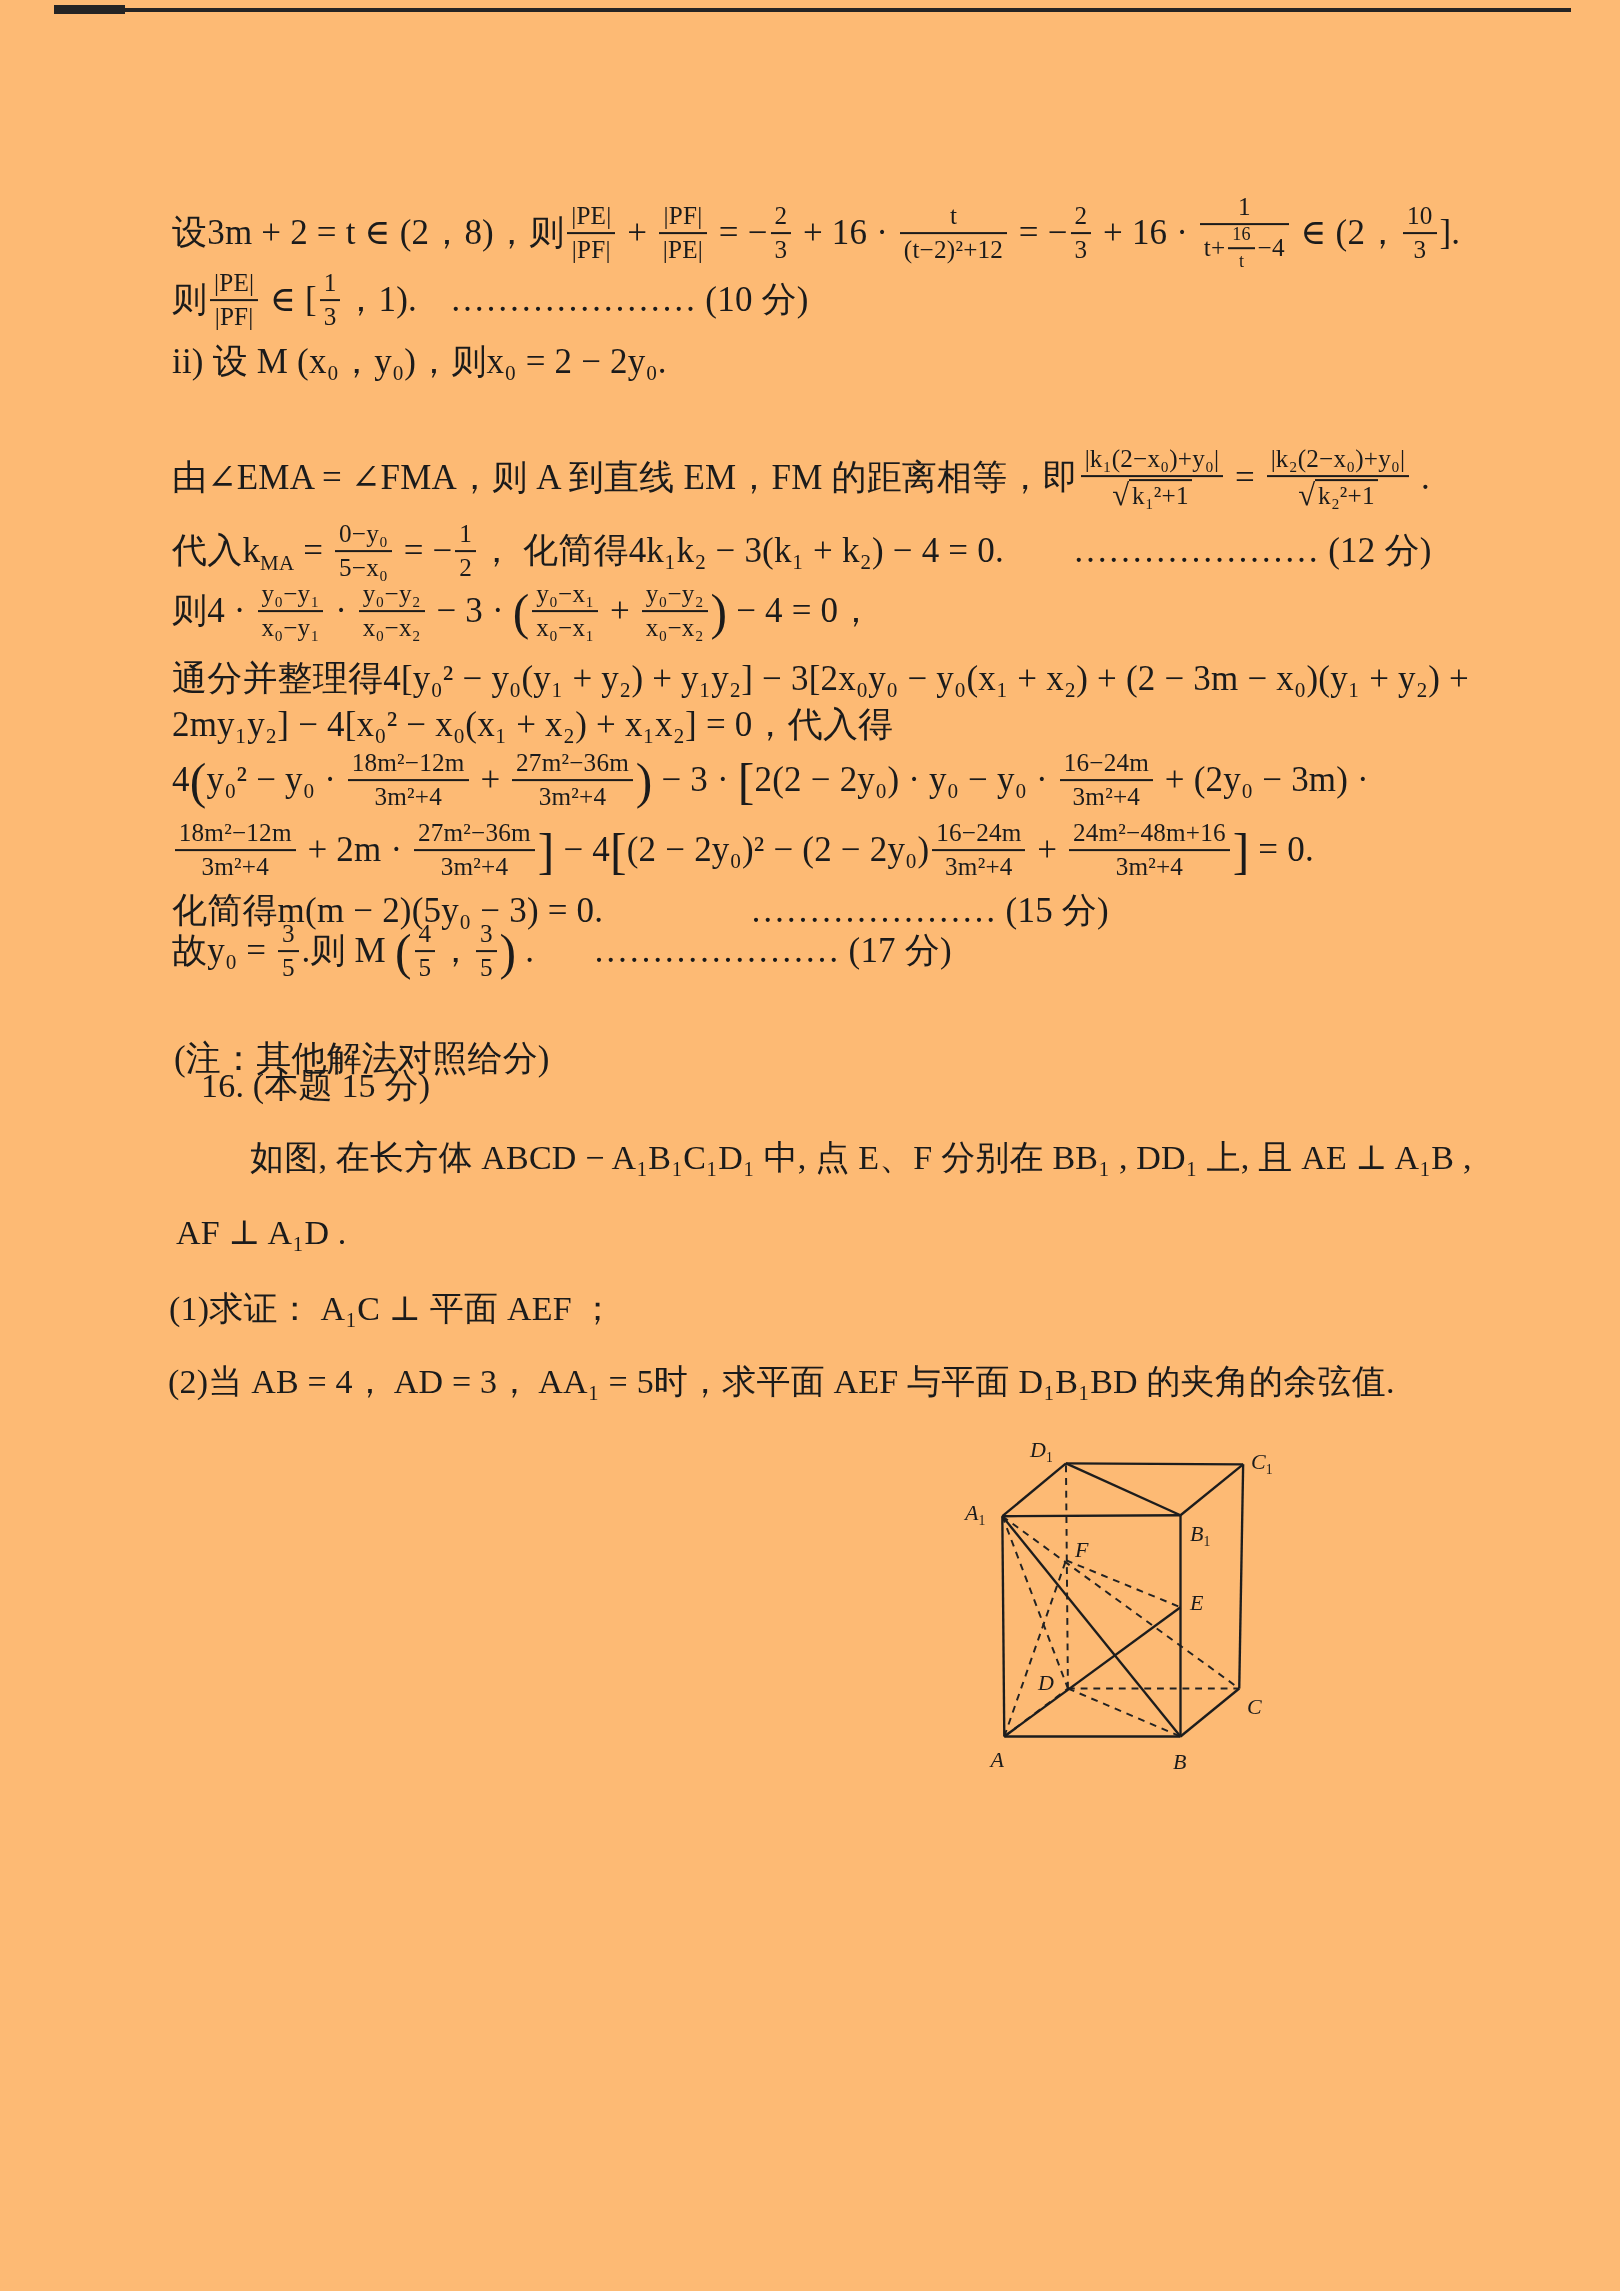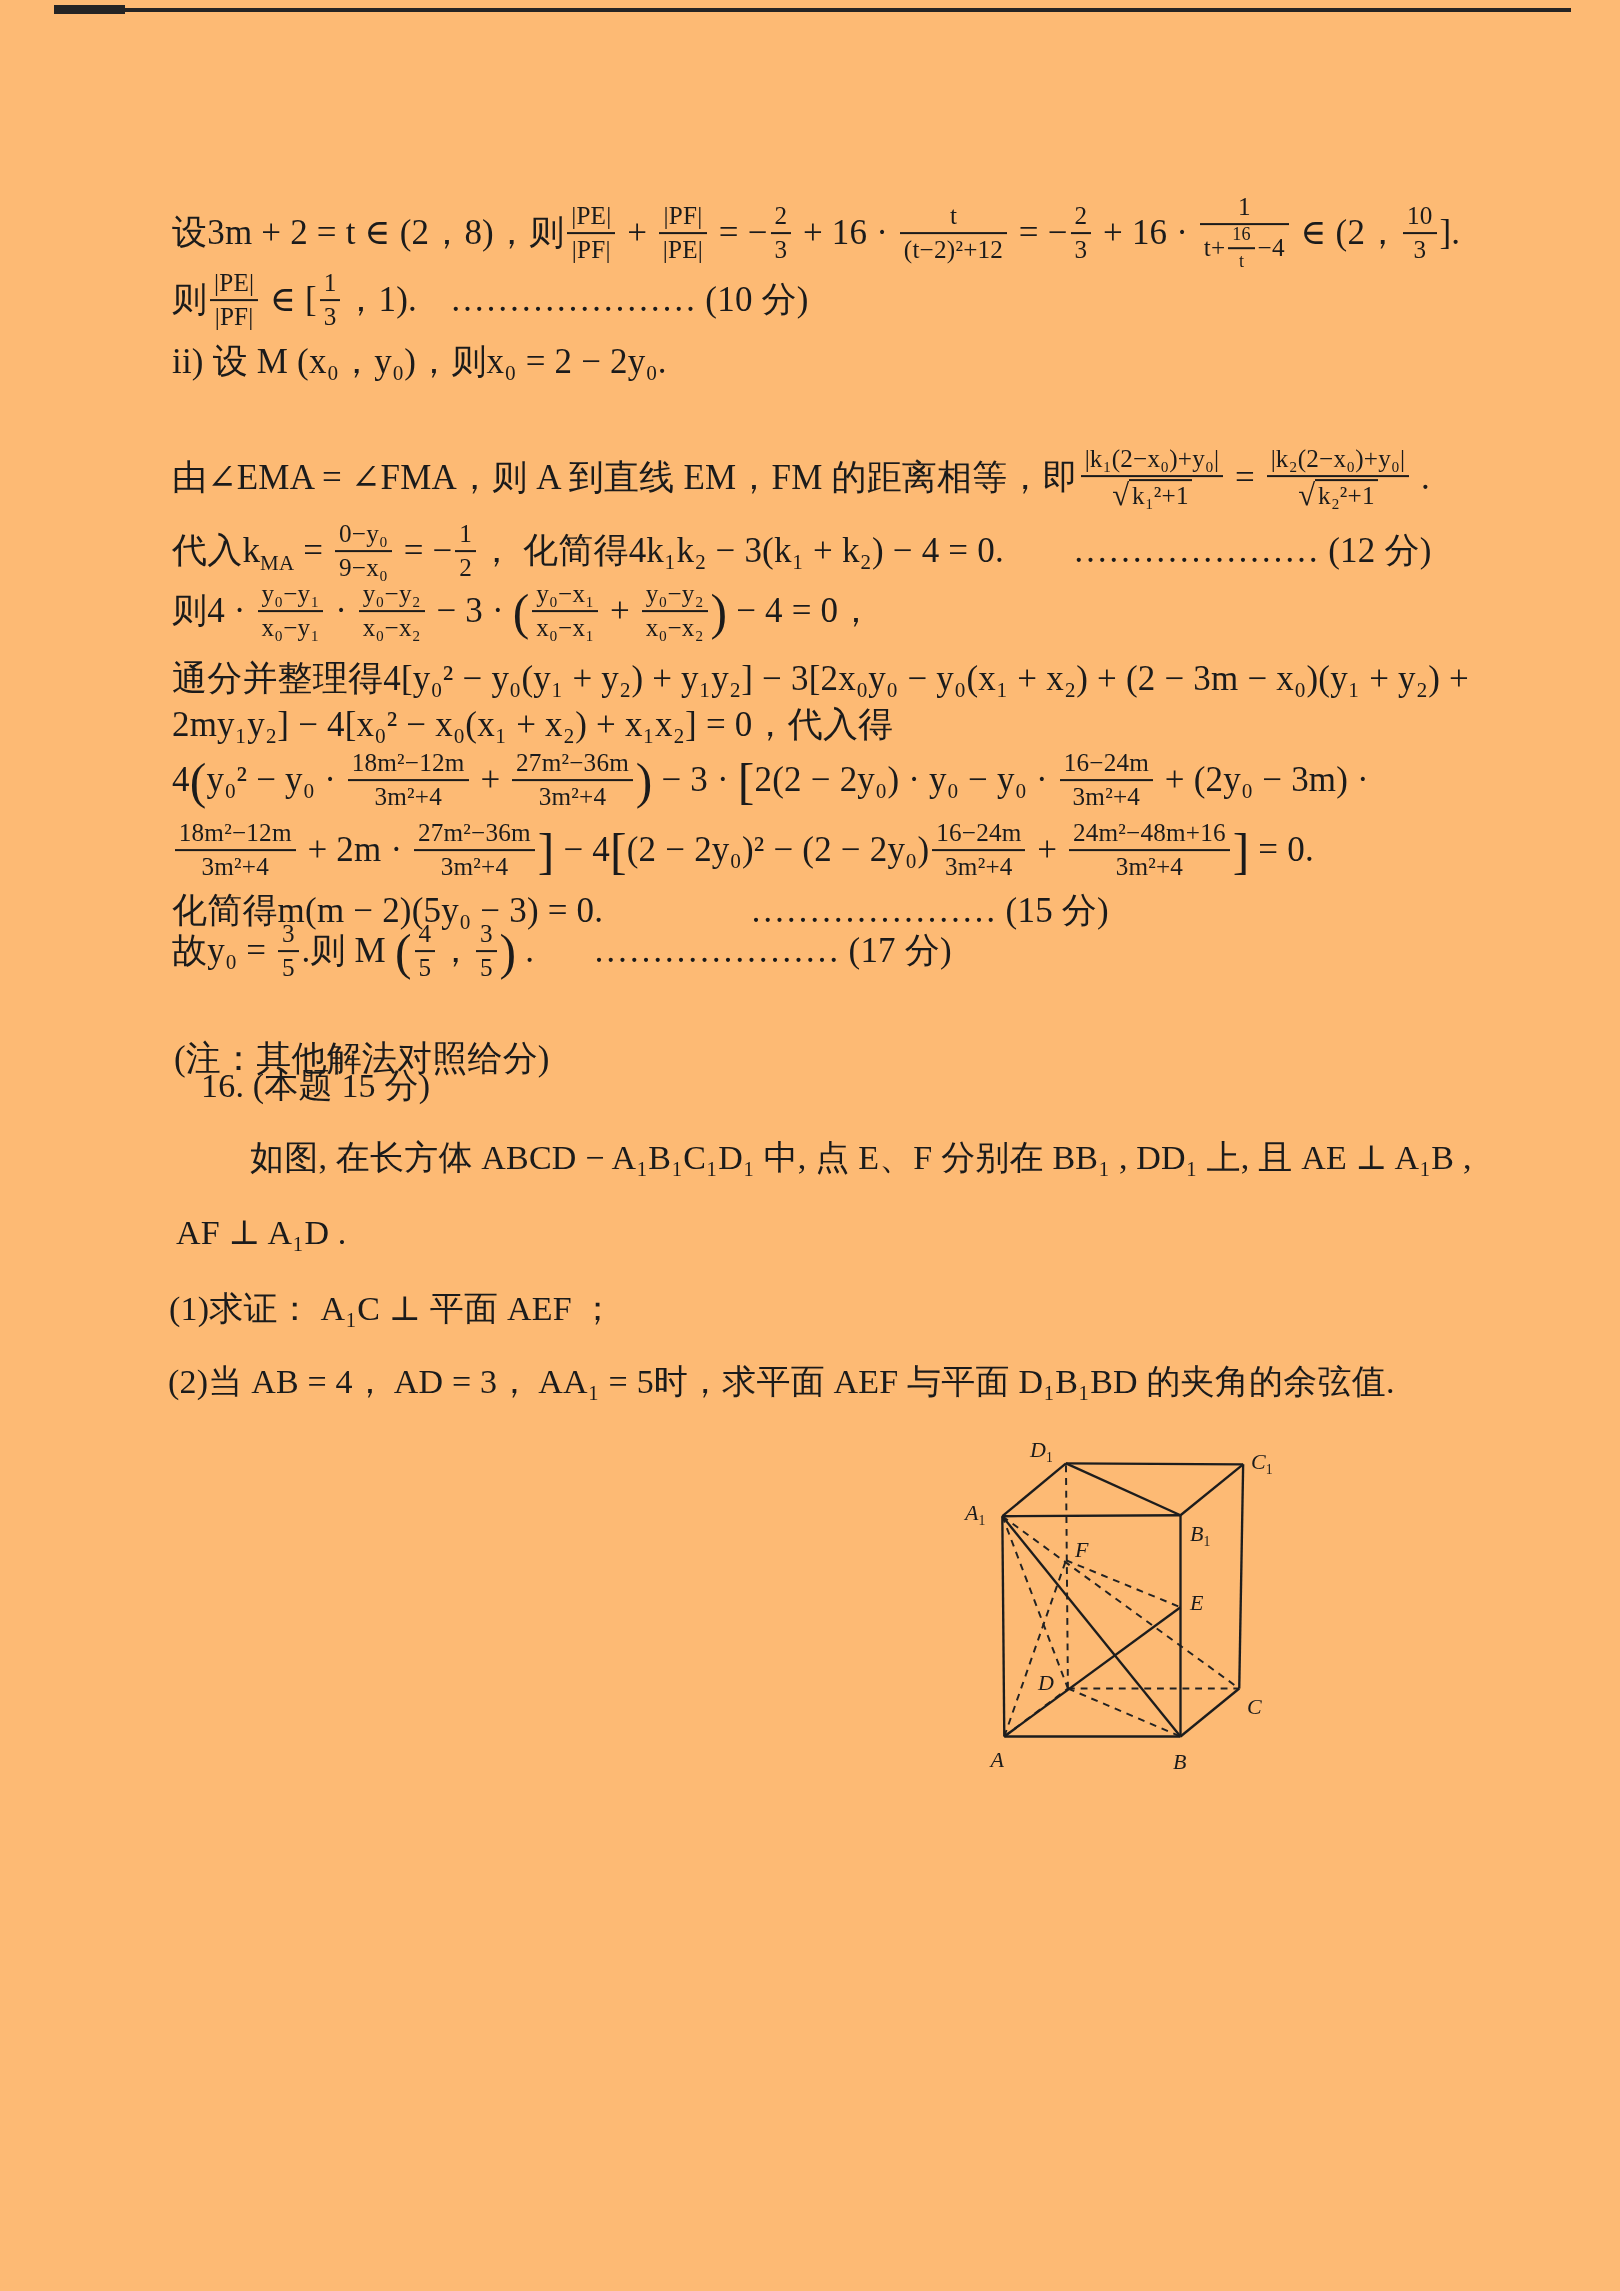--- a/index.html
+++ b/index.html
@@ -33,21 +33,21 @@
 
 <div class="page">
 
   <div class="scanline" style="left:54px;top:7.8px;width:1517px;height:3.9px"></div>
   <div class="scanline" style="left:54px;top:4.9px;width:71px;height:8.8px"></div>
 
   <div class="line" style="left:172px;top:196px">设3m + 2 = t ∈ (2，8)，则<span class="frac"><span class="num">|PE|</span><span class="den">|PF|</span></span> + <span class="frac"><span class="num">|PF|</span><span class="den">|PE|</span></span> = −<span class="frac"><span class="num">2</span><span class="den">3</span></span> + 16 · <span class="frac"><span class="num">t</span><span class="den">(t−2)²+12</span></span> = −<span class="frac"><span class="num">2</span><span class="den">3</span></span> + 16 · <span class="frac"><span class="num">1</span><span class="den">t+<span class="frac"><span class="num">16</span><span class="den">t</span></span>−4</span></span> ∈ (2，<span class="frac"><span class="num">10</span><span class="den">3</span></span>].</div>
   <div class="line" style="left:172px;top:272px">则<span class="frac"><span class="num">|PE|</span><span class="den">|PF|</span></span> ∈ [<span class="frac"><span class="num">1</span><span class="den">3</span></span>，1).<span class="gap" style="width: 33px;"></span>………………… (10 分)</div>
   <div class="line" style="left:172px;top:341px">ii) 设 M (x₀，y₀)，则x₀ = 2 − 2y₀.</div>
   <div class="line" style="left:172px;top:448px">由∠EMA = ∠FMA，则 A 到直线 EM，FM 的距离相等，即<span class="frac"><span class="num">|k₁(2−x₀)+y₀|</span><span class="den"><span class="sqrt"><span class="rad">√</span><span class="radbody">k₁²+1</span></span></span></span> = <span class="frac"><span class="num">|k₂(2−x₀)+y₀|</span><span class="den"><span class="sqrt"><span class="rad">√</span><span class="radbody">k₂²+1</span></span></span></span> .</div>
-  <div class="line" style="left:172px;top:523px">代入k<sub>MA</sub> = <span class="frac"><span class="num">0−y₀</span><span class="den">9−x₀</span></span> = −<span class="frac"><span class="num">1</span><span class="den">2</span></span>， 化简得4k₁k₂ − 3(k₁ + k₂) − 4 = 0.<span class="gap" style="width: 69px;"></span>………………… (12 分)</div>
+  <div class="line" style="left:172px;top:523px">代入k<sub>MA</sub> = <span class="frac"><span class="num">0−y₀</span><span class="den">5−x₀</span></span> = −<span class="frac"><span class="num">1</span><span class="den">2</span></span>， 化简得4k₁k₂ − 3(k₁ + k₂) − 4 = 0.<span class="gap" style="width: 69px;"></span>………………… (12 分)</div>
   <div class="line" style="left:172px;top:583px">则4 · <span class="frac"><span class="num">y₀−y₁</span><span class="den">x₀−y₁</span></span> · <span class="frac"><span class="num">y₀−y₂</span><span class="den">x₀−x₂</span></span> − 3 · <span class="big">(</span><span class="frac"><span class="num">y₀−x₁</span><span class="den">x₀−x₁</span></span> + <span class="frac"><span class="num">y₀−y₂</span><span class="den">x₀−x₂</span></span><span class="big">)</span> − 4 = 0，</div>
   <div class="line" style="left:172px;top:658px">通分并整理得4[y₀² − y₀(y₁ + y₂) + y₁y₂] − 3[2x₀y₀ − y₀(x₁ + x₂) + (2 − 3m − x₀)(y₁ + y₂) +</div>
   <div class="line" style="left:172px;top:704px">2my₁y₂] − 4[x₀² − x₀(x₁ + x₂) + x₁x₂] = 0，代入得</div>
   <div class="line" style="left:172px;top:752px">4<span class="big">(</span>y₀² − y₀ · <span class="frac"><span class="num">18m²−12m</span><span class="den">3m²+4</span></span> + <span class="frac"><span class="num">27m²−36m</span><span class="den">3m²+4</span></span><span class="big">)</span> − 3 · <span class="big">[</span>2(2 − 2y₀) · y₀ − y₀ · <span class="frac"><span class="num">16−24m</span><span class="den">3m²+4</span></span> + (2y₀ − 3m) ·</div>
   <div class="line" style="left:172px;top:822px"><span class="frac"><span class="num">18m²−12m</span><span class="den">3m²+4</span></span> + 2m · <span class="frac"><span class="num">27m²−36m</span><span class="den">3m²+4</span></span><span class="big">]</span> − 4<span class="big">[</span>(2 − 2y₀)² − (2 − 2y₀)<span class="frac"><span class="num">16−24m</span><span class="den">3m²+4</span></span> + <span class="frac"><span class="num">24m²−48m+16</span><span class="den">3m²+4</span></span><span class="big">]</span> = 0.</div>
   <div class="line" style="left:172px;top:890px">化简得m(m − 2)(5y₀ − 3) = 0.<span class="gap" style="width: 147px;"></span>………………… (15 分)</div>
   <div class="line" style="left:172px;top:923px">故y₀ = <span class="frac"><span class="num">3</span><span class="den">5</span></span>.则 M <span class="big">(</span><span class="frac"><span class="num">4</span><span class="den">5</span></span>，<span class="frac"><span class="num">3</span><span class="den">5</span></span><span class="big">)</span> .<span class="gap" style="width: 59px;"></span>………………… (17 分)</div>
   <div class="line" style="left:174px;top:1038px">(注：其他解法对照给分)</div>
 
   <div class="line p16" style="left:201px;top:1066px">16.  (本题 15 分)</div>

